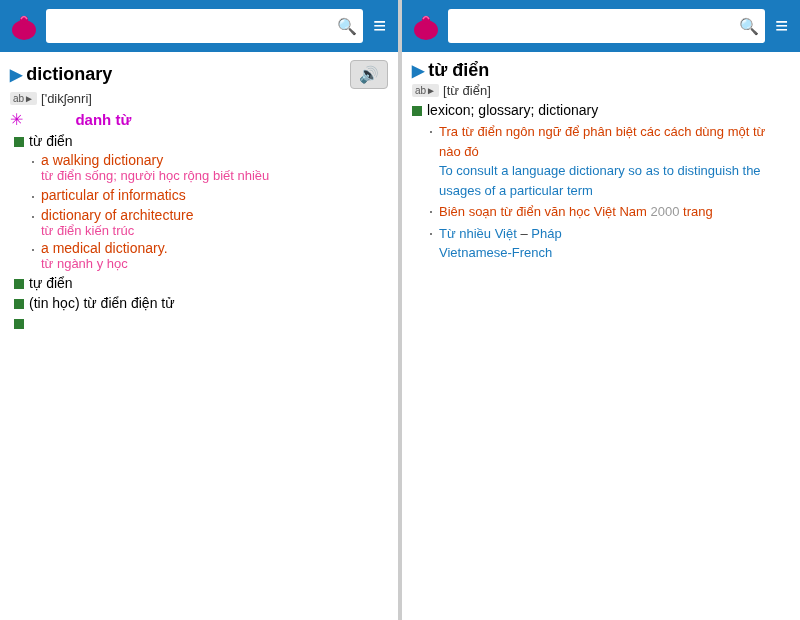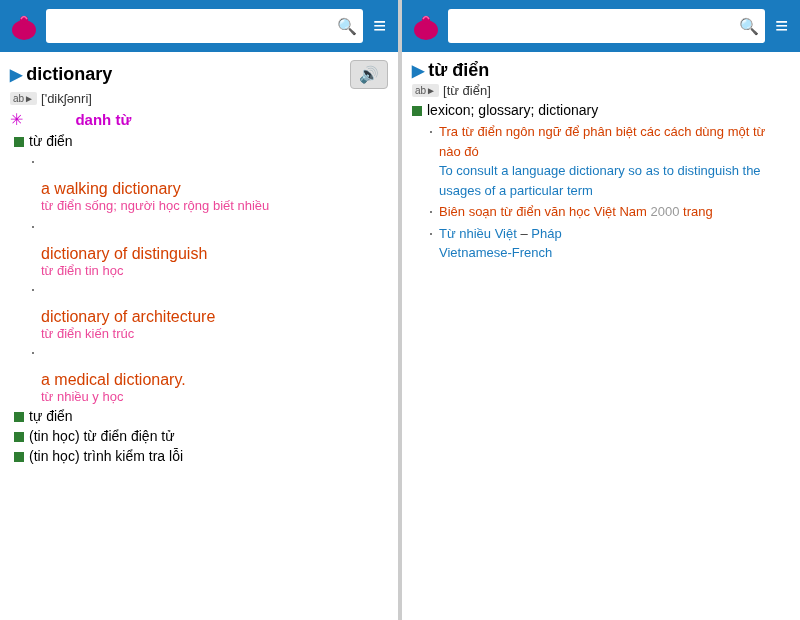--- a/index.html
+++ b/index.html
@@ -175,23 +175,22 @@
     }
 
     .dot {
       font-size: 18px;
       color: #666;
       line-height: 1;
       flex-shrink: 0;
     }
 
     .example-en {
-      font-size: 16px;
+      font-size: 14px;
       color: #d44000;
-      margin-top: 28px;
     }
 
     .example-vn {
       font-size: 13px;
       color: #ec4899;
     }
 
     .vn-example-text {
       font-size: 13px;
       color: #000;
@@ -261,36 +260,35 @@
           <div class="example-en">a walking dictionary</div>
           <div class="example-vn">từ điển sống; người học rộng biết nhiều</div>
         </div>
       </div>
     </div>
 
     <div class="definition-block">
       <div class="example-item">
         <span class="dot">·</span>
         <div>
-          <div class="example-en">dictionary of distinguish</div>
-          <div class="example-vn">từ điển tin học</div>
+          <div class="example-en">particular of informatics</div>
         </div>
       </div>
       <div class="example-item">
         <span class="dot">·</span>
         <div>
           <div class="example-en">dictionary of architecture</div>
           <div class="example-vn">từ điển kiến trúc</div>
         </div>
       </div>
       <div class="example-item">
         <span class="dot">·</span>
         <div>
           <div class="example-en">a medical dictionary.</div>
-          <div class="example-vn">từ nhiều y học</div>
+          <div class="example-vn">từ ngành y học</div>
         </div>
       </div>
     </div>
 
     <div class="definition-block">
       <div class="def-main">
         <span class="green-square"></span>
         <span class="def-text">tự điển</span>
       </div>
     </div>
@@ -298,21 +296,20 @@
     <div class="definition-block">
       <div class="def-main">
         <span class="green-square"></span>
         <span class="def-text">(tin học) từ điển điện tử</span>
       </div>
     </div>
 
     <div class="definition-block">
       <div class="def-main">
         <span class="green-square"></span>
-        <span class="def-text">(tin học) trình kiểm tra lỗi</span>
       </div>
     </div>
 
   </div>
 </div>
 
 <div class="panel">
   <div class="header">
     <svg class="logo-icon" viewBox="0 0 32 32">
       <ellipse cx="16" cy="20" rx="12" ry="10" fill="#cc0066"></ellipse>

